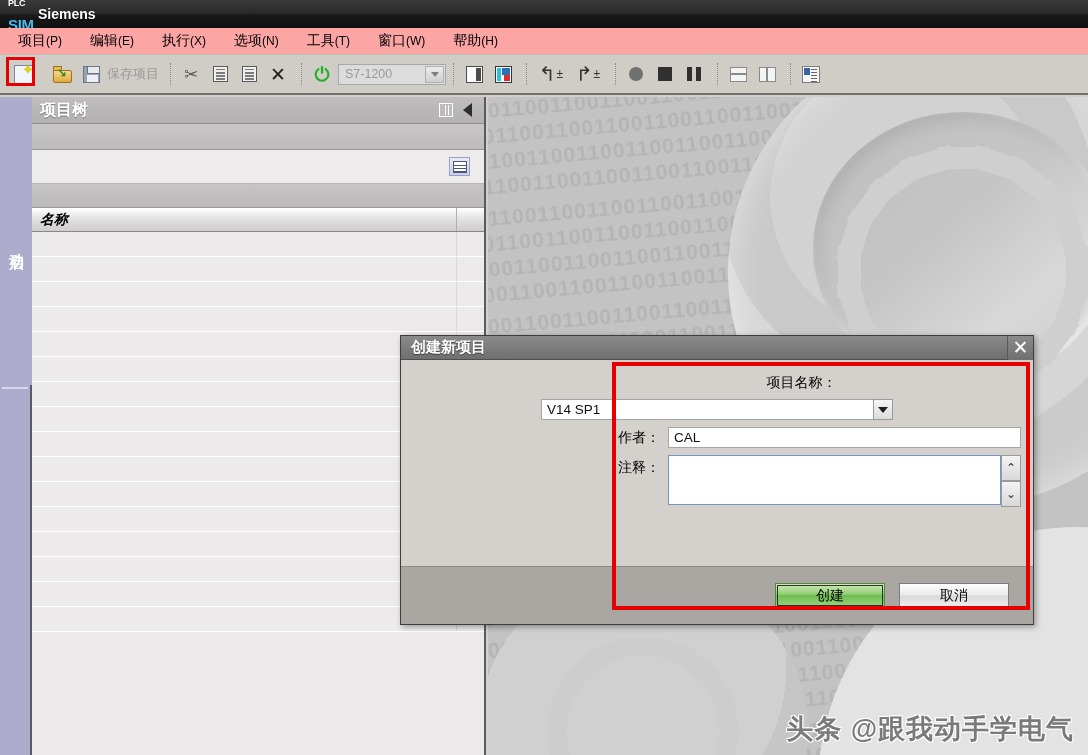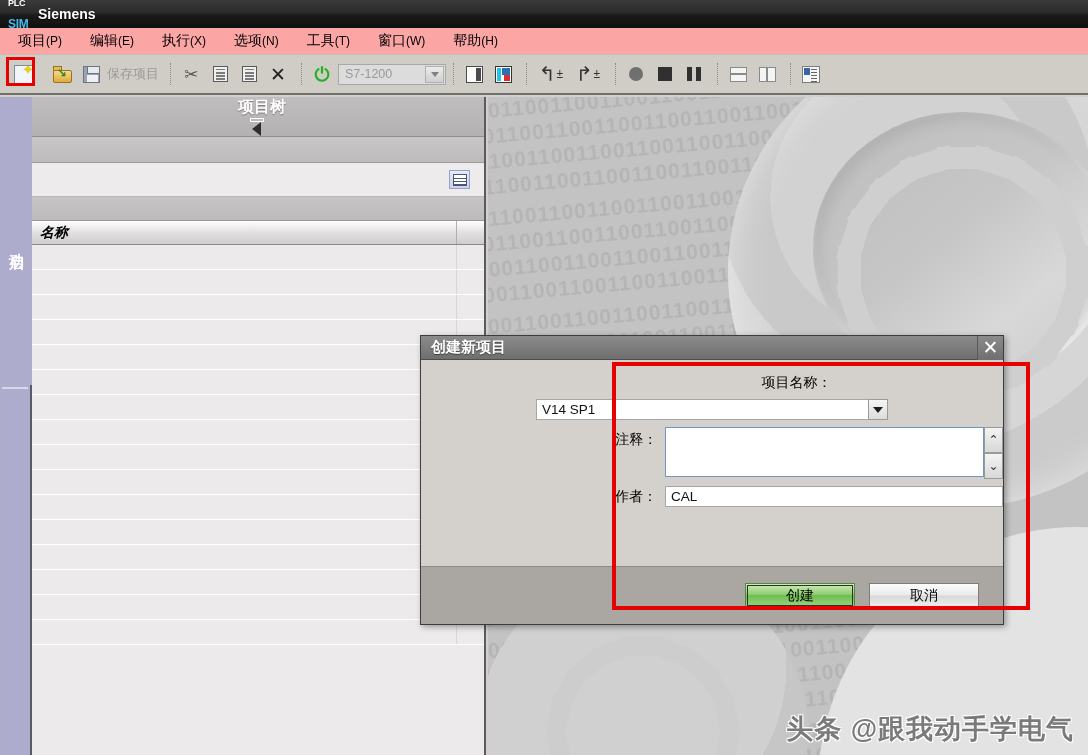--- a/index.html
+++ b/index.html
@@ -16,21 +16,21 @@
     position: absolute; left: 0; top: 0; width: 1088px; height: 28px;
     background: linear-gradient(to bottom, #3a3a3a 0%, #2a2a2a 45%, #1a1a1a 55%, #101010 100%);
     display: flex; align-items: center; padding-left: 8px;
   }
   .plcsim-logo {
     width: 22px; height: 20px; margin-right: 8px;
     display: flex; flex-direction: column; justify-content: center;
     line-height: 9px; letter-spacing: -0.3px; gap: 12px;
   }
   .plcsim-logo .l1 { color: #ffffff; font-size: 9px; font-weight: bold; }
-  .plcsim-logo .l2 { color: #49b9e8; font-size: 12px; font-weight: bold; }
+  .plcsim-logo .l2 { color: #49b9e8; font-size: 15px; font-weight: bold; }
   .app-title {
     color: #ffffff; font-size: 14px; font-weight: bold;
     text-shadow: 0 1px 1px rgba(0,0,0,0.8);
   }
 
   
   .menubar {
     position: absolute; left: 0; top: 28px; width: 1088px; height: 27px;
     background: #fca5a5;
     display: flex; align-items: center; padding-left: 16px;
@@ -163,24 +163,23 @@
   .rail-divider {
     position: absolute; left: 2px; right: 2px; top: 290px; height: 2px; background: #d8d7ea;
   }
 
   
   .tree-panel {
     position: absolute; left: 32px; top: 97px; width: 454px; height: 658px;
     background: #eceaea; border-right: 2px solid #5a5a66;
   }
   .tree-header {
-    height: 40px; background: linear-gradient(to bottom, #bfbdbd 0%, #b3b1b1 100%);
+    height: 27px; background: linear-gradient(to bottom, #bfbdbd 0%, #b3b1b1 100%);
     display: flex; align-items: center; padding-left: 8px;
     border-bottom: 1px solid #8f8d8d;
-    flex-direction: column;
   }
   .tree-header .title { font-size: 16px; font-weight: bold; color: #ffffff; text-shadow: 0 1px 1px rgba(0,0,0,.35); }
   .tree-header .spacer { flex: 1; }
   .ico-cols { width: 14px; height: 14px; border: 1px solid #fff; background: #bdbbbb; position: relative; margin-right: 10px; }
   .ico-cols::after { content:""; position:absolute; top:1px; bottom:1px; left:5px; width:1px; background:#fff;
       box-shadow: 3px 0 0 #fff; }
   .ico-collapse { width: 0; height: 0; border-top: 7px solid transparent; border-bottom: 7px solid transparent;
       border-right: 9px solid #2e2e2e; margin-right: 12px; }
   .tree-band {
     height: 26px; background: linear-gradient(to bottom,#c8c6c6,#bdbbbb);
@@ -252,24 +251,23 @@
   .binary-layer div { transform: rotate(-5deg); transform-origin: left center; }
   .watermark {
     position: absolute; right: 14px; bottom: 8px;
     font-size: 27px; font-weight: bold; color: #7a7a7a;
     text-shadow: 1px 1px 0 #ffffff, -1px -1px 0 #ffffff, 1px -1px 0 #ffffff, -1px 1px 0 #ffffff;
     letter-spacing: 1px; white-space: nowrap;
   }
 
   
   .dialog {
-    position: absolute; left: 400px; top: 335px; width: 584px; height: 290px;
+    position: absolute; left: 400px; top: 335px; width: 634px; height: 290px;
     background: #000000; border: 1px solid #3d3d3d;
     box-shadow: 2px 2px 6px rgba(0,0,0,.35);
-    margin-left: 20px;
   }
   .dlg-title {
     height: 24px; background: linear-gradient(to bottom,#8b8b8b,#6f6f6f);
     display: flex; align-items: center; padding-left: 10px;
     border-bottom: 1px solid #4d4d4d;
   }
   .dlg-title .t { font-size: 15px; font-weight: bold; color: #ffffff; text-shadow: 0 1px 1px rgba(0,0,0,.5); }
   .dlg-title .sp { flex: 1; }
   .dlg-close {
     width: 26px; height: 24px; display: flex; align-items: center; justify-content: center;
@@ -661,33 +659,33 @@
       </div>
 
 
       <div class="frow">
         <span class="finput" style="width:333px">V14 SP1</span>
         <span class="fbtn-arrow">
             <i></i>
           </span>
       </div>
 
+      <div class="frow">
+        <span class="flabel">作者：</span>
+        <span class="finput">CAL</span>
+      </div>
+
       <div class="frow ta">
         <span class="flabel">注释：</span>
         <span class="ftext"></span>
         <span class="scroller">
           <span class="sc-btn">⌃</span>
           <span class="sc-btn">⌄</span>
         </span>
       </div>
-
-      <div class="frow">
-        <span class="flabel">作者：</span>
-        <span class="finput">CAL</span>
-      </div>
     </div>
 
     <div class="dlg-footer">
       <span class="btn primary">创建</span>
       <span class="btn normal">取消</span>
     </div>
   </div>
 
   <div class="annot-red"></div>
 

